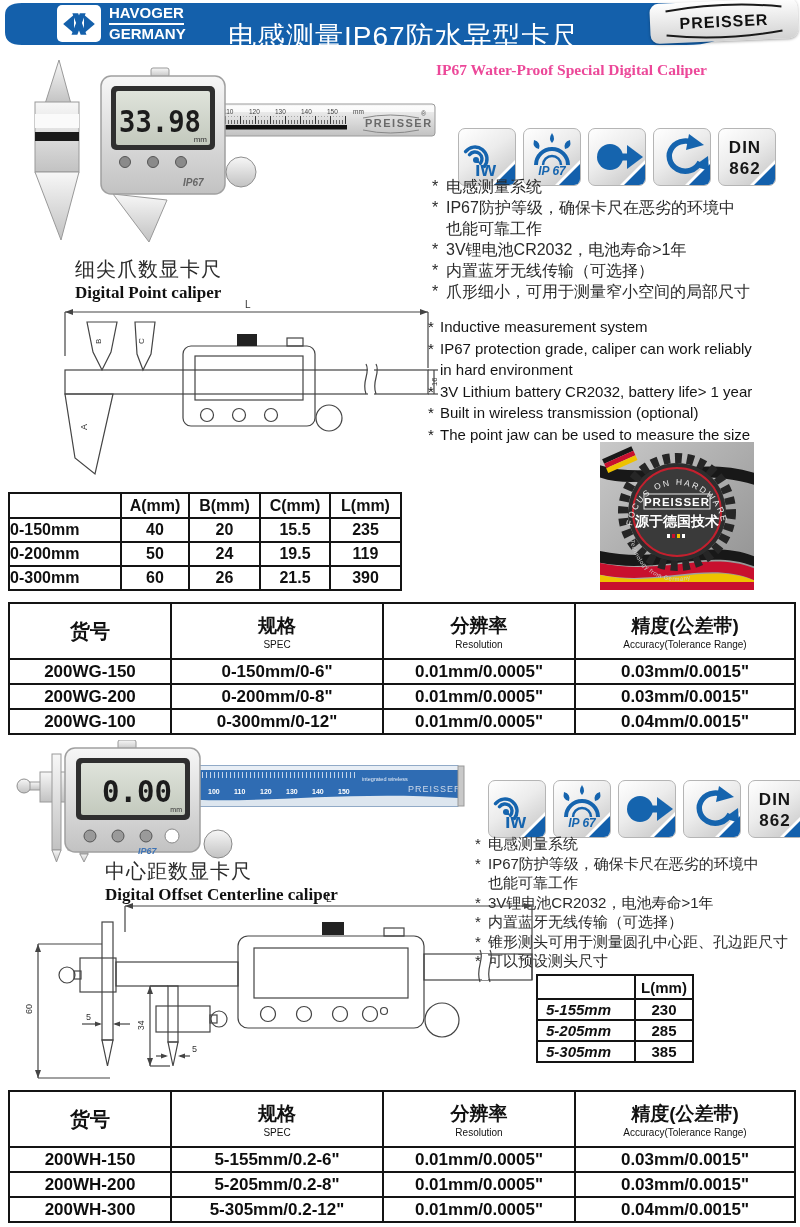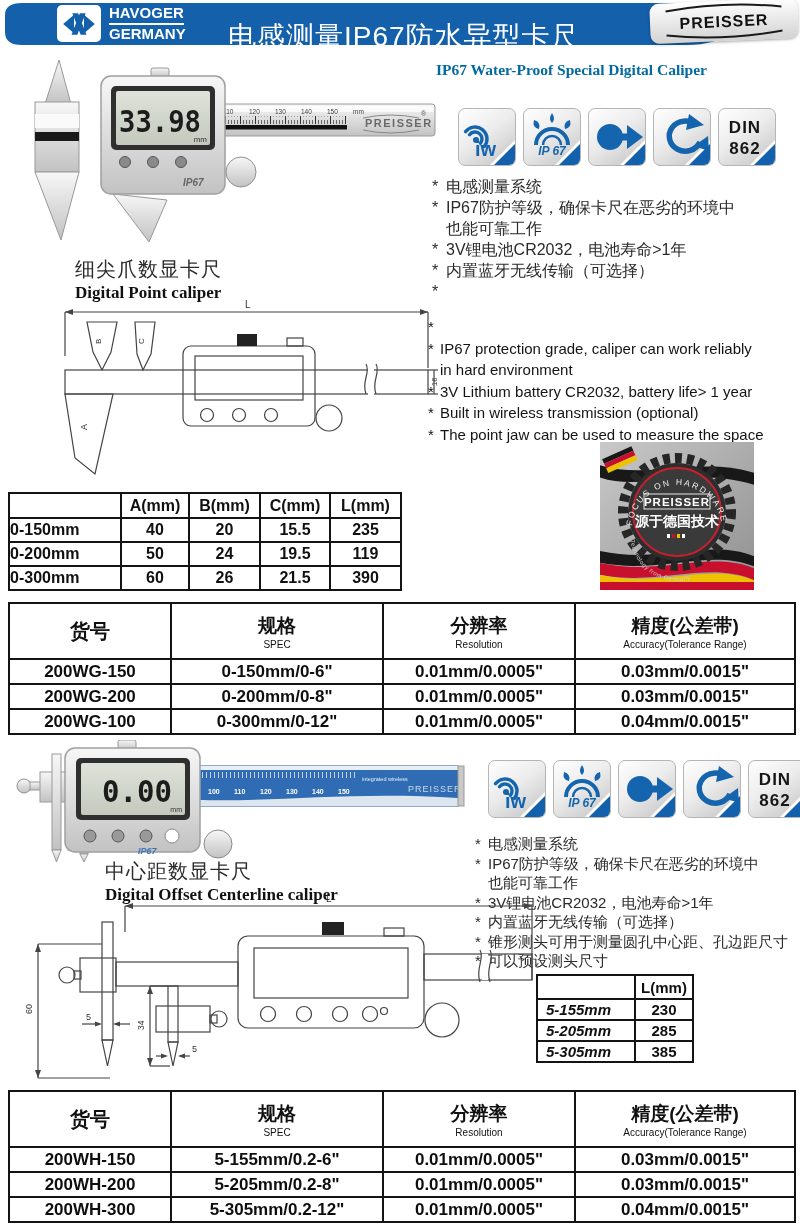--- a/index.html
+++ b/index.html
@@ -14,40 +14,40 @@
   .logo-txt{margin-left:8px;color:#fff;font-weight:bold;font-size:15px;line-height:18px;}
   .logo-txt .u{border-bottom:2px solid #fff;display:inline-block;padding-bottom:1px;}
   .capsule{left:650px;top:1px;width:148px;height:40px;border-radius:9px;
            background:linear-gradient(180deg,#ffffff,#d2d2d2);box-shadow:0 1px 3px rgba(0,0,0,.35);
            transform:rotate(-2.5deg);}
 
   
   .icon-row{display:flex;gap:7px;}
   .sq{position:relative;width:56px;height:56px;border-radius:7px;overflow:hidden;
       background:linear-gradient(145deg,#ffffff 0%,#ececec 45%,#c2c2c2 100%);
-      border:1px solid #b5b5b5;}
+      border:1px solid #b5b5b5;margin-top:20px;}
   .sq::before{content:"";position:absolute;right:-1px;bottom:-1px;border-left:27px solid transparent;border-bottom:27px solid #fff;}
   .sq::after{content:"";position:absolute;right:-1px;bottom:-1px;border-left:23px solid transparent;border-bottom:23px solid #1360ac;}
   .sq svg{position:absolute;left:0;top:0;width:100%;height:100%;}
   .ic-t{font:bold 20px "Liberation Sans",sans-serif;fill:#1564ae;}
   .ic-s{font:bold italic 12px "Liberation Sans",sans-serif;fill:#1564ae;}
   .din{font:bold 17px "Liberation Sans",sans-serif;fill:#161616;text-anchor:middle;letter-spacing:1px;}
 
   
   .blist{display:flex;flex-direction:column;}
   .bitem{display:flex;align-items:flex-start;}
   .bitem .star{flex:0 0 14px;text-align:left;}
   .cn1{font-size:16px;line-height:21px;color:#2a2a2a;}
   .en1{font-size:15px;line-height:21.5px;color:#141414;}
   .cn2{font-size:15px;line-height:19.5px;color:#2a2a2a;}
 
   
   .pname-cn{font-size:20px;color:#2b2b2b;letter-spacing:1px;}
   .pname-en{font-family:"Liberation Serif",serif;font-size:17px;font-weight:bold;color:#111;}
-  .intro{font-family:"Liberation Serif",serif;font-weight:bold;font-size:15.5px;line-height:20px;color:#0369a1;}
+  .intro{font-family:"Liberation Serif",serif;font-weight:bold;font-size:15.5px;line-height:20px;color:#ec4899;}
 
   
   table{border-collapse:collapse;}
   .dtable{border:2.5px solid #141414;table-layout:fixed;width:392px;}
   .dtable th,.dtable td{border:2px solid #141414;text-align:center;font-size:16px;font-weight:600;color:#101010;padding:0;}
   .dtable th{height:23px;}
   .dtable td{height:22px;}
   .dtable .lbl{text-align:left;padding-left:0;}
 
   .stable{border:2.5px solid #141414;table-layout:fixed;width:786px;}
@@ -225,20 +225,23 @@
         </div>
       </div>
     <div class="bitem">
         <span class="star">*</span>
         <div>
           <div>内置蓝牙无线传输（可选择）</div>
         </div>
       </div>
     <div class="bitem">
         <span class="star">*</span>
+        <div>
+          <div>爪形细小，可用于测量窄小空间的局部尺寸</div>
+        </div>
       </div>
   </div>
 
   <div class="abs" style="left:75px;top:256px;">
     <div class="pname-cn">细尖爪数显卡尺</div>
     <div class="pname-en">Digital Point caliper</div>
   </div>
 
   <svg class="abs" style="left:35px;top:296px" width="405" height="184" viewBox="0 0 405 184">
     <g stroke="#444" stroke-width="1.2" fill="none">
@@ -269,20 +272,23 @@
     <text x="210" y="12" font-size="10" fill="#333">L</text>
     <text x="66" y="48" font-size="8" fill="#333" transform="rotate(-90 66 48)">B</text>
     <text x="109" y="48" font-size="8" fill="#333" transform="rotate(-90 109 48)">C</text>
     <text x="52" y="134" font-size="9" fill="#333" transform="rotate(-90 52 134)">A</text>
     <text x="402" y="90" font-size="7.5" fill="#333" transform="rotate(-90 402 90)">16</text>
   </svg>
 
   <div class="abs blist en1" style="left:428px;top:316px;width:372px;">
     <div class="bitem">
         <span class="star" style="flex-basis:12px">*</span>
+        <div>
+          <div>Inductive measurement system</div>
+        </div>
       </div>
     <div class="bitem">
         <span class="star" style="flex-basis:12px">*</span>
         <div>
           <div>IP67 protection grade, caliper can work reliably</div>
           <div>in hard environment</div>
         </div>
       </div>
     <div class="bitem">
         <span class="star" style="flex-basis:12px">*</span>
@@ -292,21 +298,21 @@
       </div>
     <div class="bitem">
         <span class="star" style="flex-basis:12px">*</span>
         <div>
           <div>Built in wireless transmission (optional)</div>
         </div>
       </div>
     <div class="bitem">
         <span class="star" style="flex-basis:12px">*</span>
         <div>
-          <div>The point jaw can be used to measure the space</div>
+          <div>The point jaw can be used to measure the size</div>
         </div>
       </div>
   </div>
 
   <svg class="abs" style="left:600px;top:442px" width="154" height="148" viewBox="0 0 154 148">
     <defs>
       <linearGradient id="bg1" x1="0" y1="0" x2="1" y2="1">
         <stop offset="0" stop-color="#c9c9c9"></stop>
           <stop offset="1" stop-color="#909090"></stop>
       </linearGradient>

